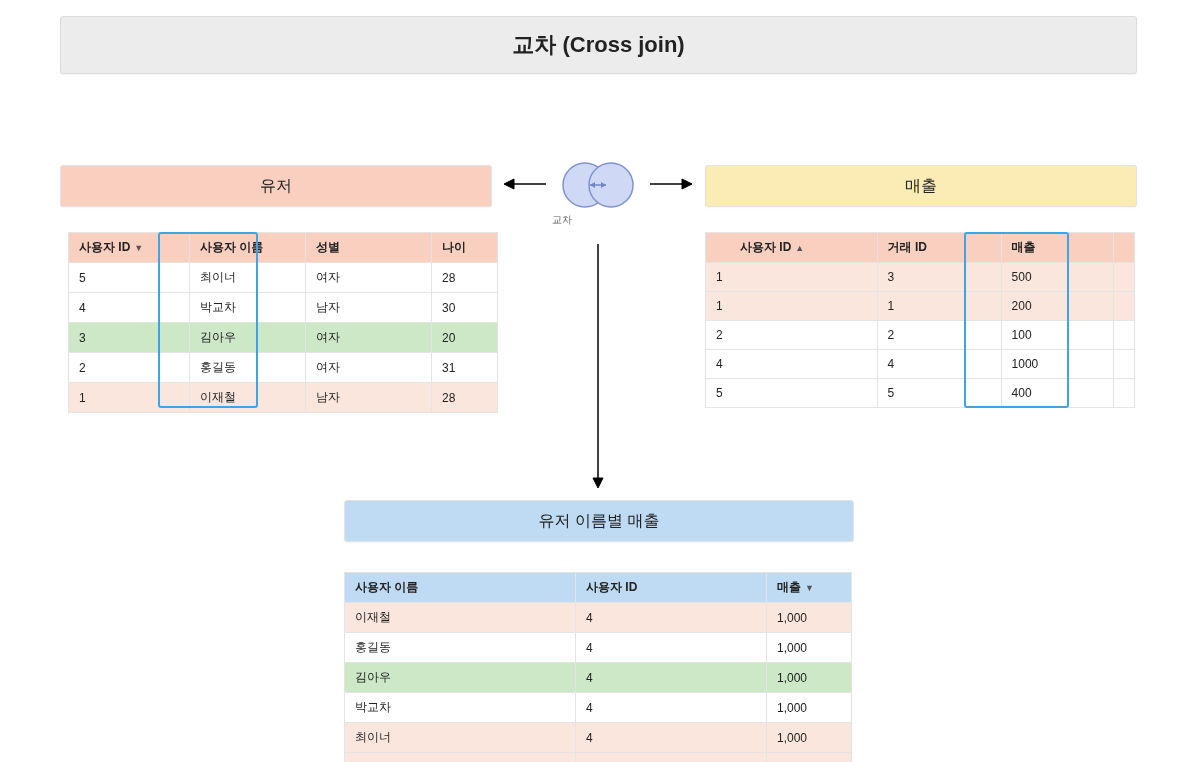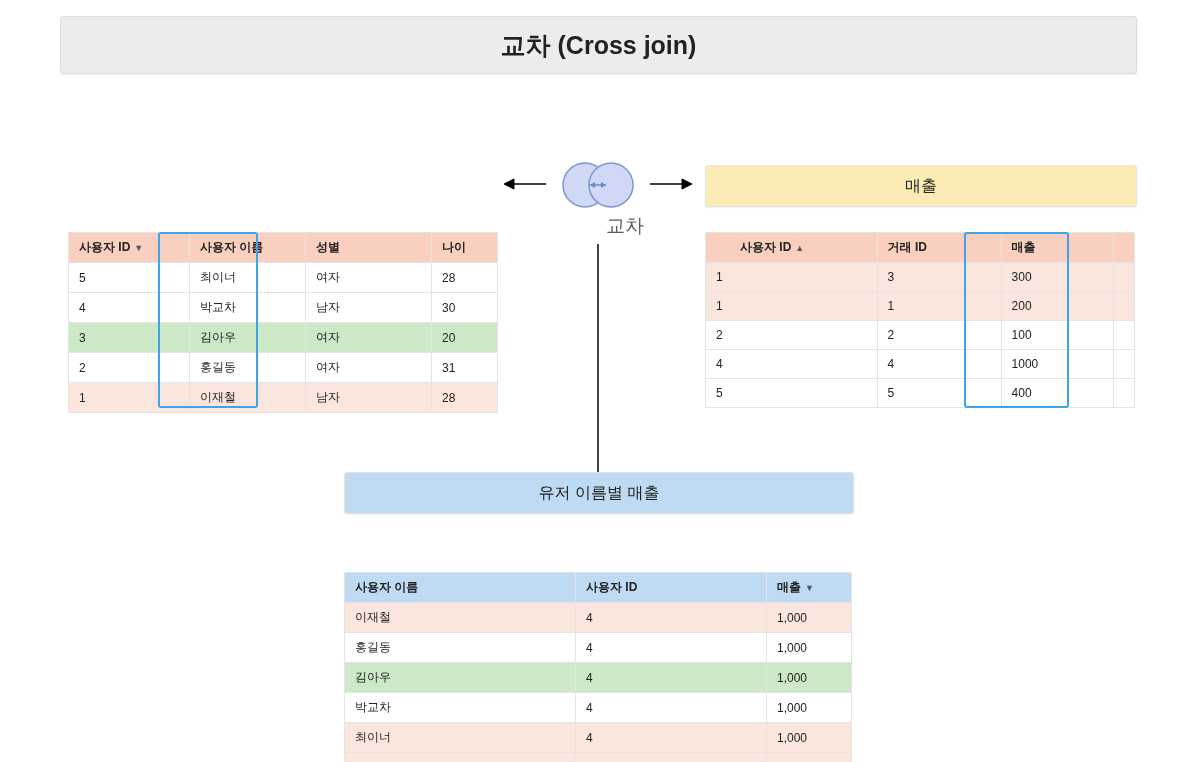--- a/index.html
+++ b/index.html
@@ -1,42 +1,43 @@
 <!DOCTYPE html>
 <html><head>
 <meta charset="utf-8">
 <style>
   html,body{margin:0;padding:0;font-family:"Helvetica Neue",Arial,sans-serif;background:#fff;color:#222;}
   .page{width:1198px;height:762px;position:relative;overflow:hidden;}
-  .title-bar{position:absolute;left:60px;top:16px;width:1075px;height:56px;background:#ececec;border:1px solid #dcdcdc;border-radius:3px;display:flex;align-items:center;justify-content:center;font-size:25px;font-weight:600;box-shadow:0 1px 2px rgba(0,0,0,.06);}
+  .title-bar{position:absolute;left:60px;top:16px;width:1075px;height:56px;background:#ececec;border:1px solid #dcdcdc;border-radius:3px;display:flex;align-items:center;justify-content:center;font-size:22px;font-weight:600;box-shadow:0 1px 2px rgba(0,0,0,.06);}
   .panel-title{height:40px;display:flex;align-items:center;justify-content:center;font-size:16px;font-weight:500;border:1px solid #e3e3e3;border-radius:3px;box-shadow:0 1px 2px rgba(0,0,0,.05);}
   .panel-title.peach{background:#f9cfbf;}
   .panel-title.yellow{background:#faecb4;}
   .panel-title.blue{background:#bedbf3;}
   table{border-collapse:collapse;width:100%;font-size:12px;}
   th,td{border:1px solid #e4e4e4;padding:6px 10px;text-align:left;height:16px;}
   th{font-weight:600;}
   .hdr-peach th{background:#f9cfbf;}
   .hdr-blue th{background:#bedbf3;}
   tr.row-peach td{background:#fbe6de;}
   tr.row-green td{background:#cce8c7;}
   .sort-ind{font-size:9px;margin-left:4px;color:#555;}
   .col-highlight{position:absolute;border:2px solid #3fa4e6;border-radius:3px;pointer-events:none;}
   .arrow{position:absolute;stroke:#000;fill:#000;}
   .venn{position:absolute;}
   .venn circle{fill:#cfd9f5;stroke:#7f94d1;stroke-width:1.5;}
-  .venn-label{position:absolute;font-size:19px;color:#5d5d5d;text-align:right;}
+  .venn-label{position:absolute;font-size:10px;color:#5d5d5d;text-align:left;}
   .right-num{text-align:left;}
 </style>
 </head>
 <body>
 <div class="page">
 
 <div class="title-bar">교차 (Cross join)</div>
 
+<div class="panel-title peach" style="position:absolute;left:60px;top:165px;width:430px;">유저</div>
 
 <div class="panel-title yellow" style="position:absolute;left:705px;top:165px;width:430px;">매출</div>
 
 <svg class="venn" style="left:552px;top:160px;width:92px;height:50px;">
   <defs>
     <pattern id="hatch" patternUnits="userSpaceOnUse" width="6" height="6" patternTransform="rotate(45)">
       <rect width="6" height="6" fill="#cfd9f5"></rect>
       <line x1="0" y1="0" x2="0" y2="6" stroke="#9fb1e3" stroke-width="2"></line>
     </pattern>
   </defs>
@@ -114,21 +115,21 @@
       <th style="width:140px;padding-left:34px;"><span>사용자 ID</span><span class="sort-ind">▲</span></th>
       <th style="width:115px;">거래 ID</th>
       <th style="width:100px;">매출</th>
       <th></th>
     </tr>
         </thead>
     <tbody id="right-body">
           <tr class="row-peach">
             <td>1</td>
             <td>3</td>
-            <td>300</td>
+            <td>500</td>
             <td></td>
           </tr>
           <tr class="row-peach">
             <td>1</td>
             <td>1</td>
             <td>200</td>
             <td></td>
           </tr>
           <tr>
             <td>2</td>
@@ -146,21 +147,21 @@
             <td>5</td>
             <td>5</td>
             <td>400</td>
             <td></td>
           </tr>
         </tbody>
   </table>
 </div>
 <div class="col-highlight" style="left:964px;top:232px;width:101px;height:172px;"></div>
 
-<div class="panel-title blue" style="position:absolute;left:344px;top:472px;width:508px;">유저 이름별 매출</div>
+<div class="panel-title blue" style="position:absolute;left:344px;top:500px;width:508px;">유저 이름별 매출</div>
 
 <div style="position:absolute;left:344px;top:572px;width:508px;">
   <table>
     <thead class="hdr-blue">
           <tr>
       <th style="width:210px;">사용자 이름</th>
       <th style="width:170px;">사용자 ID</th>
       <th class="right-num"><span>매출</span><span class="sort-ind">▼</span></th>
     </tr>
         </thead>

